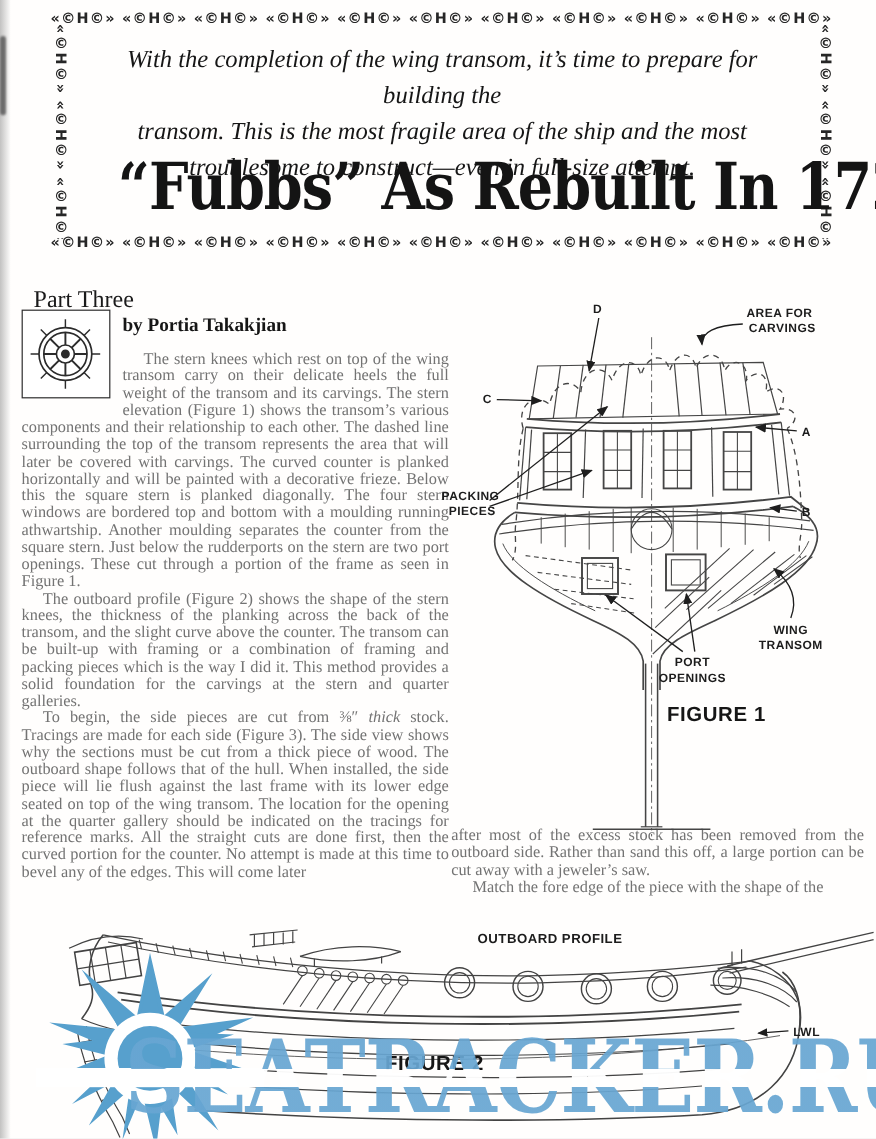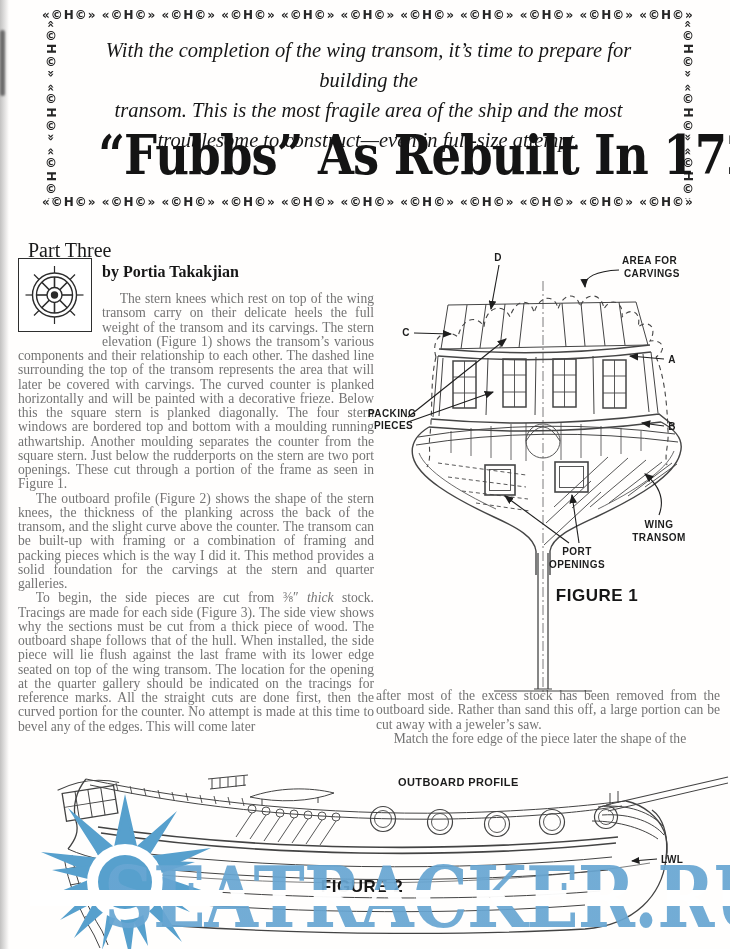--- a/index.html
+++ b/index.html
@@ -127,21 +127,21 @@
       </svg>
     </div>
     <div class="byline">by Portia Takakjian</div>
     <p class="body-par">The stern knees which rest on top of the wing transom carry on their delicate heels the full weight of the transom and its carvings. The stern elevation (Figure 1) shows the transom’s various components and their relationship to each other. The dashed line surrounding the top of the transom represents the area that will later be covered with carvings. The curved counter is planked horizontally and will be painted with a decorative frieze. Below this the square stern is planked diagonally. The four stern windows are bordered top and bottom with a moulding running athwartship. Another moulding separates the counter from the square stern. Just below the rudderports on the stern are two port openings. These cut through a portion of the frame as seen in Figure 1.</p>
     <p class="body-par">The outboard profile (Figure 2) shows the shape of the stern knees, the thickness of the planking across the back of the transom, and the slight curve above the counter. The transom can be built-up with framing or a combination of framing and packing pieces which is the way I did it. This method provides a solid foundation for the carvings at the stern and quarter galleries.</p>
     <p class="body-par"><span>To begin, the side pieces are cut from ⅜″ </span><i>thick</i><span> stock. Tracings are made for each side (Figure 3). The side view shows why the sections must be cut from a thick piece of wood. The outboard shape follows that of the hull. When installed, the side piece will lie flush against the last frame with its lower edge seated on top of the wing transom. The location for the opening at the quarter gallery should be indicated on the tracings for reference marks. All the straight cuts are done first, then the curved portion for the counter. No attempt is made at this time to bevel any of the edges. This will come later</span></p>
   </div>
 
   <div class="col-right">
     <p class="body-par no-ind">after most of the excess stock has been removed from the outboard side. Rather than sand this off, a large portion can be cut away with a jeweler’s saw.</p>
-    <p class="body-par">Match the fore edge of the piece later the shape of the</p>
+    <p class="body-par">Match the fore edge of the piece with the shape of the</p>
   </div>
 
   <div class="fig1">
     <svg width="360" height="460" viewBox="0 0 360 460">
       <defs>
         <marker id="arw" markerWidth="9" markerHeight="7" refX="7.5" refY="3.5" orient="auto">
           <path d="M0,0 L8.5,3.5 L0,7 z" fill="#1e1e1e"></path>
         </marker>
       </defs>
       <g stroke="#454545" fill="none" stroke-width="1">

